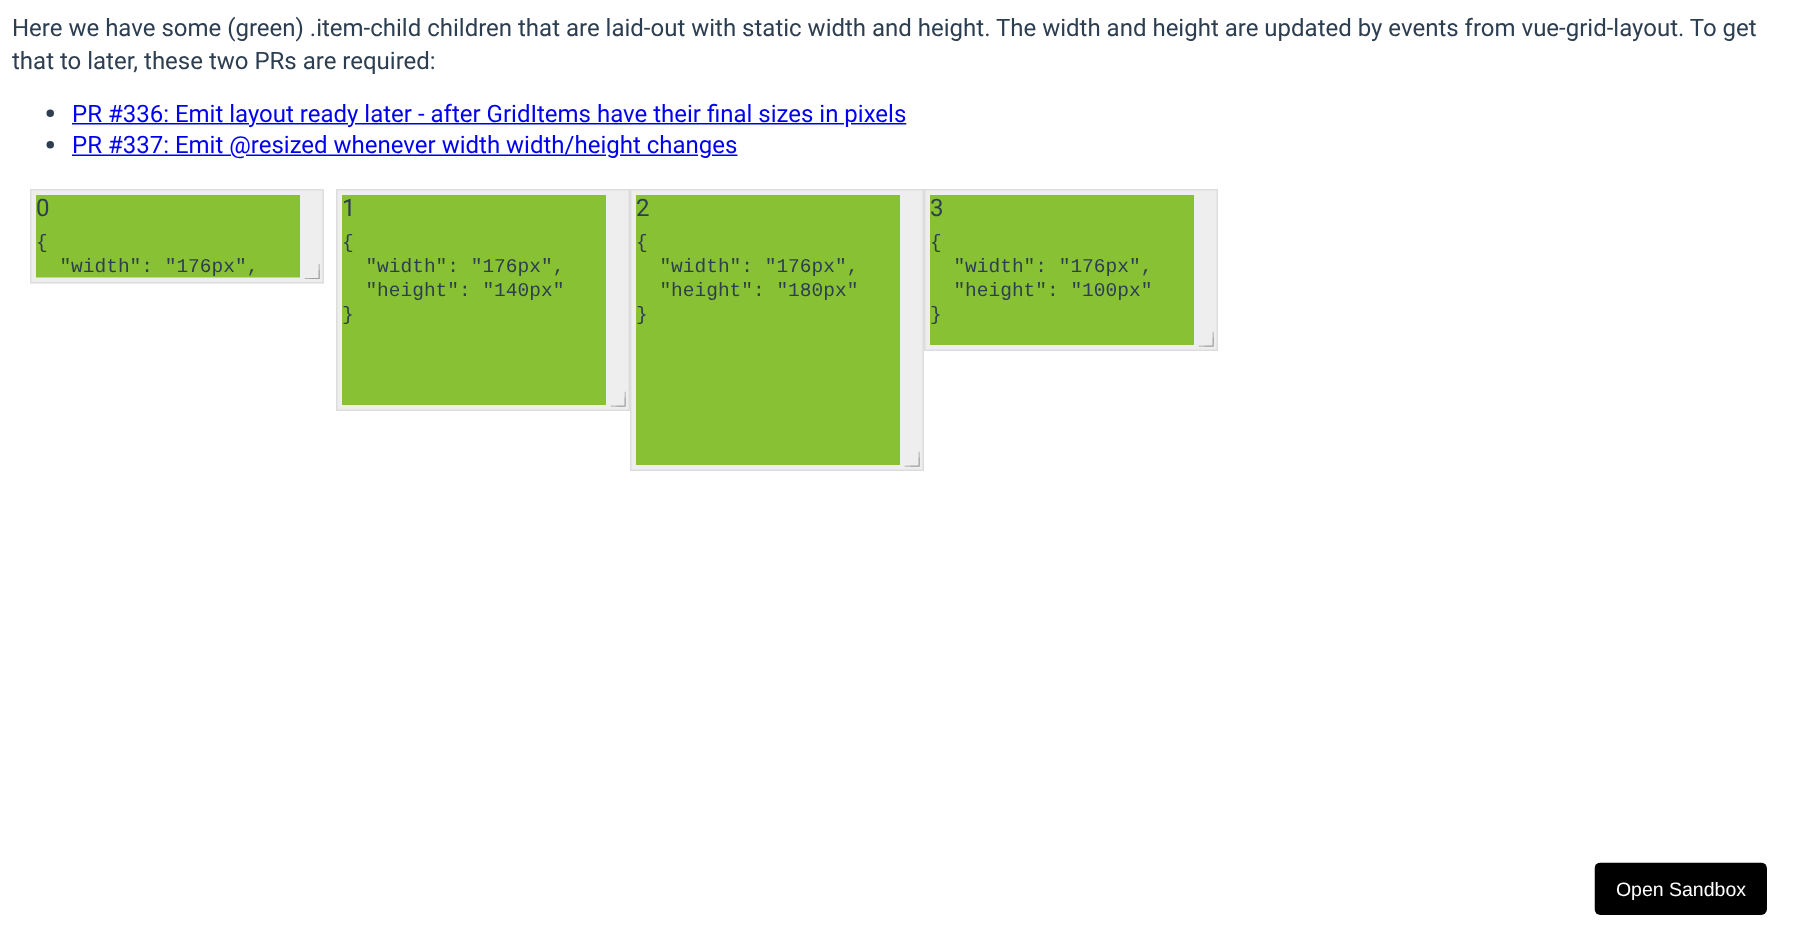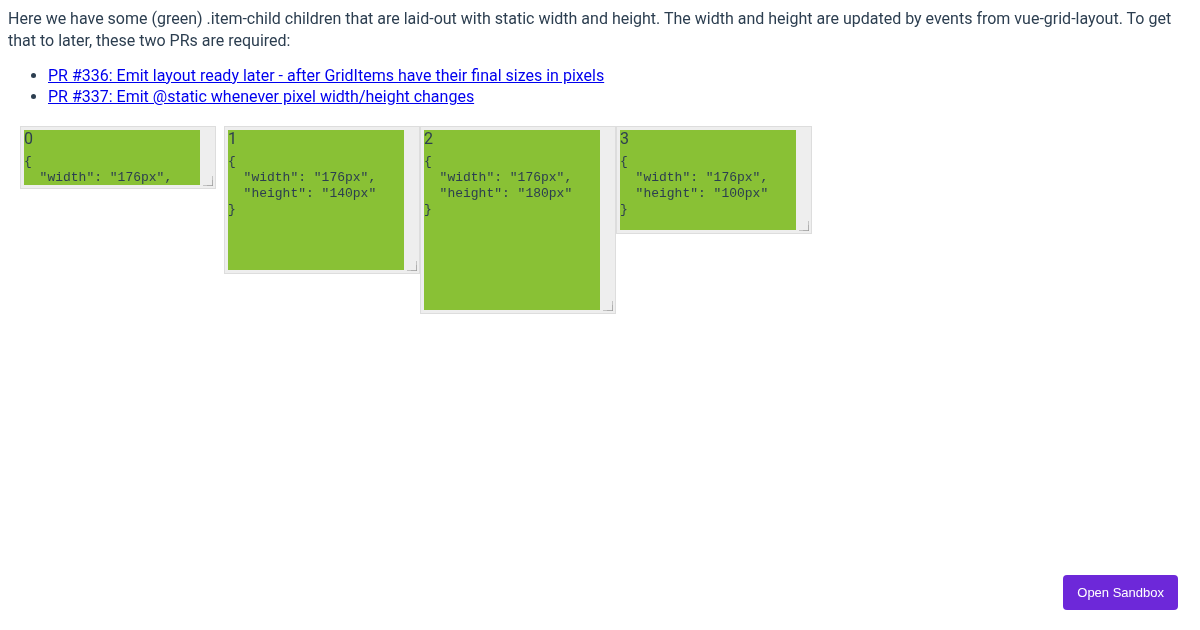--- a/index.html
+++ b/index.html
@@ -63,40 +63,40 @@
     right: 2px;
     bottom: 2px;
     width: 10px;
     height: 10px;
   }
   .resize-handle svg { display: block; }
   .open-sandbox {
     position: fixed;
     right: 22px;
     bottom: 20px;
-    background: #6d28d9;
+    background: #000000;
     color: #ffffff;
     border: none;
     border-radius: 4px;
     padding: 10px 14px;
     font-size: 13px;
     cursor: pointer;
   }
 </style>
 </head>
 <body>
 
 <p class="description">Here we have some (green) .item-child children that are laid-out with static width and height. The width and height are updated by events from vue-grid-layout. To get that to later, these two PRs are required:</p>
 
 <ul class="pr-list">
   <li>
     <a href="#">PR #336: Emit layout ready later - after GridItems have their final sizes in pixels</a>
   </li>
   <li>
-    <a href="#">PR #337: Emit @static whenever pixel width/height changes</a>
+    <a href="#">PR #337: Emit @resized whenever width width/height changes</a>
   </li>
 </ul>
 
 <div class="grid" id="grid">
     <div class="grid-item" style="left: 12px; top: 0px; width: 196px; height: 63px;">
       <div class="item-child" style="width: 176px; height: 55px;">
         <span class="item-index">0</span>
         <pre class="item-json">{
   "width": "176px",</pre>
       </div>

